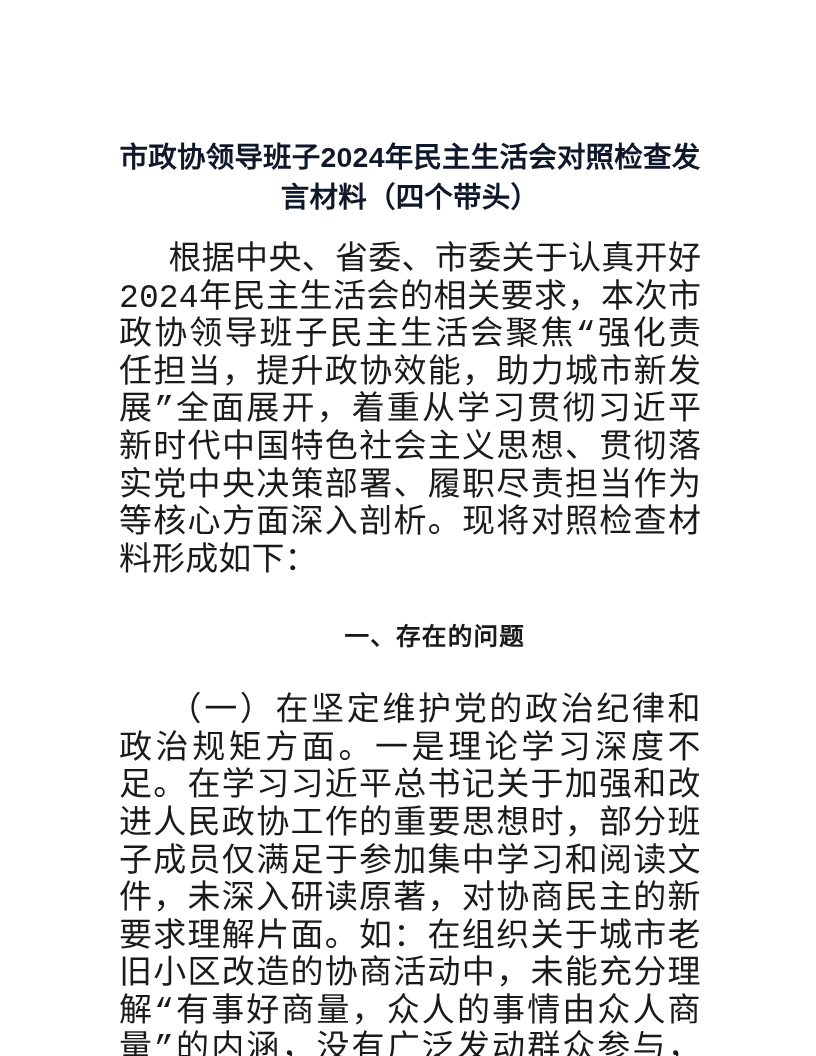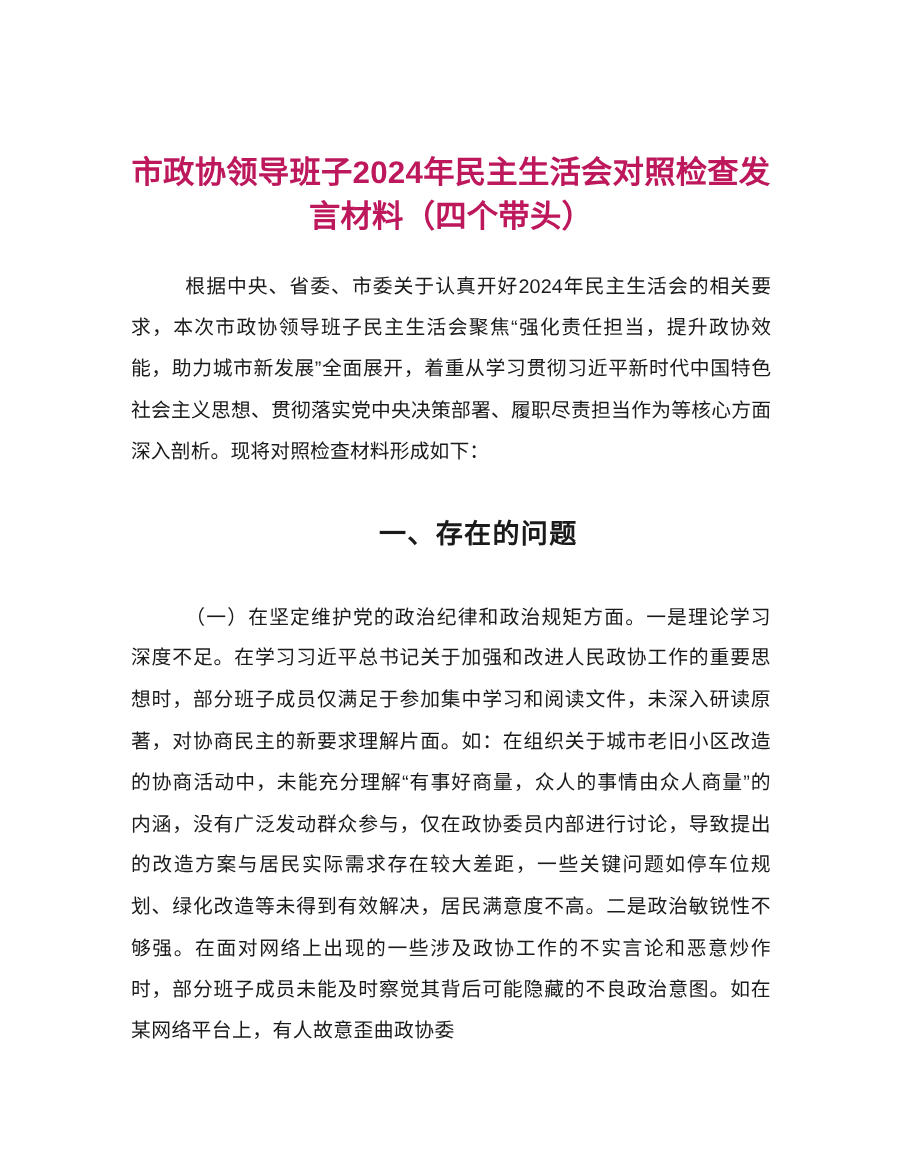--- a/index.html
+++ b/index.html
@@ -28,31 +28,31 @@
     top: 0;
     width: 582px;
   }
 
   
   .doc-title {
     font-family: "Liberation Sans", "DejaVu Sans", sans-serif;
     font-weight: bold;
     font-size: 28.5px;
     line-height: 40px;
-    color: #be185d;
+    color: #0f172a;
     text-align: center;
     margin: 0;
     padding-top: 137px;
     letter-spacing: 0.2px;
   }
 
   
   .para {
-    font-family: Liberation Sans, sans-serif;
-    font-size: 18px;
+    font-family: Liberation Mono, monospace;
+    font-size: 33px;
     line-height: 37.6px;
     color: #1a1a1a;
     text-align: justify;
     text-justify: inter-ideograph;
     margin: 0;
     text-indent: 49.5px;
     word-break: break-all;
     letter-spacing: 0.1px;
   }
 

